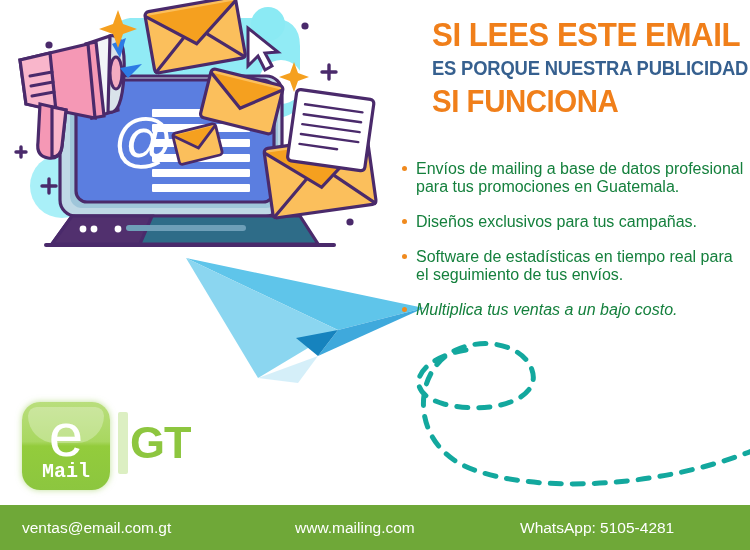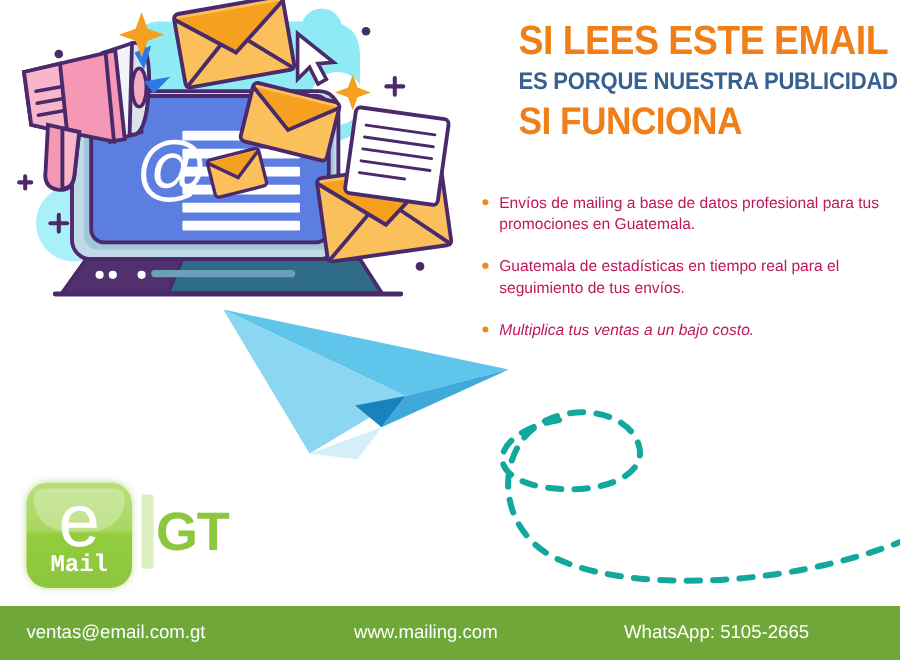--- a/index.html
+++ b/index.html
@@ -36,21 +36,21 @@
 
   
   .bullets{position:absolute;left:400px;top:160px;width:348px;}
   .bullet{position:relative;padding-left:16px;margin-bottom:17px;}
   .bullet:last-child{margin-bottom:0;font-style:italic;}
   .dot{
     position:absolute;left:2px;top:6px;width:5px;height:5px;border-radius:50%;
     background:#F08A1E;
   }
   .btxt{
-    color:#be185d;font-size:13px;line-height:15.5px;
+    color:#15803d;font-size:16px;line-height:15.5px;
     font-family:"Liberation Sans", sans-serif;
   }
 
   
   .logo{position:absolute;left:18px;top:398px;width:230px;height:100px;}
   .logo-badge{
     position:absolute;left:4px;top:4px;width:88px;height:88px;border-radius:18px;
     background:linear-gradient(180deg,#b9de7c 0%,#a8d760 45%,#93cc3c 50%,#8cc63f 100%);
     box-shadow:0 0 6px rgba(140,198,63,.55);
   }
@@ -229,41 +229,42 @@
     <div class="h3">SI FUNCIONA</div>
   </div>
 
   <div class="bullets">
     <div class="bullet">
       <span class="dot"></span>
       <span class="btxt">Envíos de mailing a base de datos profesional para tus promociones en Guatemala.</span>
     </div>
     <div class="bullet">
       <span class="dot"></span>
-    </div>
-    <div class="bullet">
-      <span class="dot"></span>
-      <span class="btxt">Guatemala de estadísticas en tiempo real para el seguimiento de tus envíos.</span>
+      <span class="btxt">Diseños exclusivos para tus campañas.</span>
+    </div>
+    <div class="bullet">
+      <span class="dot"></span>
+      <span class="btxt">Software de estadísticas en tiempo real para el seguimiento de tus envíos.</span>
     </div>
     <div class="bullet">
       <span class="dot"></span>
       <span class="btxt">Multiplica tus ventas a un bajo costo.</span>
     </div>
   </div>
 
   <div class="logo">
     <div class="logo-badge">
       <div class="logo-e">e</div>
       <div class="logo-mail">Mail</div>
     </div>
     <div class="logo-bar"></div>
     <div class="logo-gt">GT</div>
   </div>
 
   <div class="footer">
     <div class="footer-inner">
       <div class="f-item f-mail">ventas@email.com.gt</div>
       <div class="f-item f-web">www.mailing.com</div>
-      <div class="f-item f-wa">WhatsApp: 5105-2665</div>
+      <div class="f-item f-wa">WhatsApp: 5105-4281</div>
     </div>
   </div>
 
 </div>
 
 </body></html>

